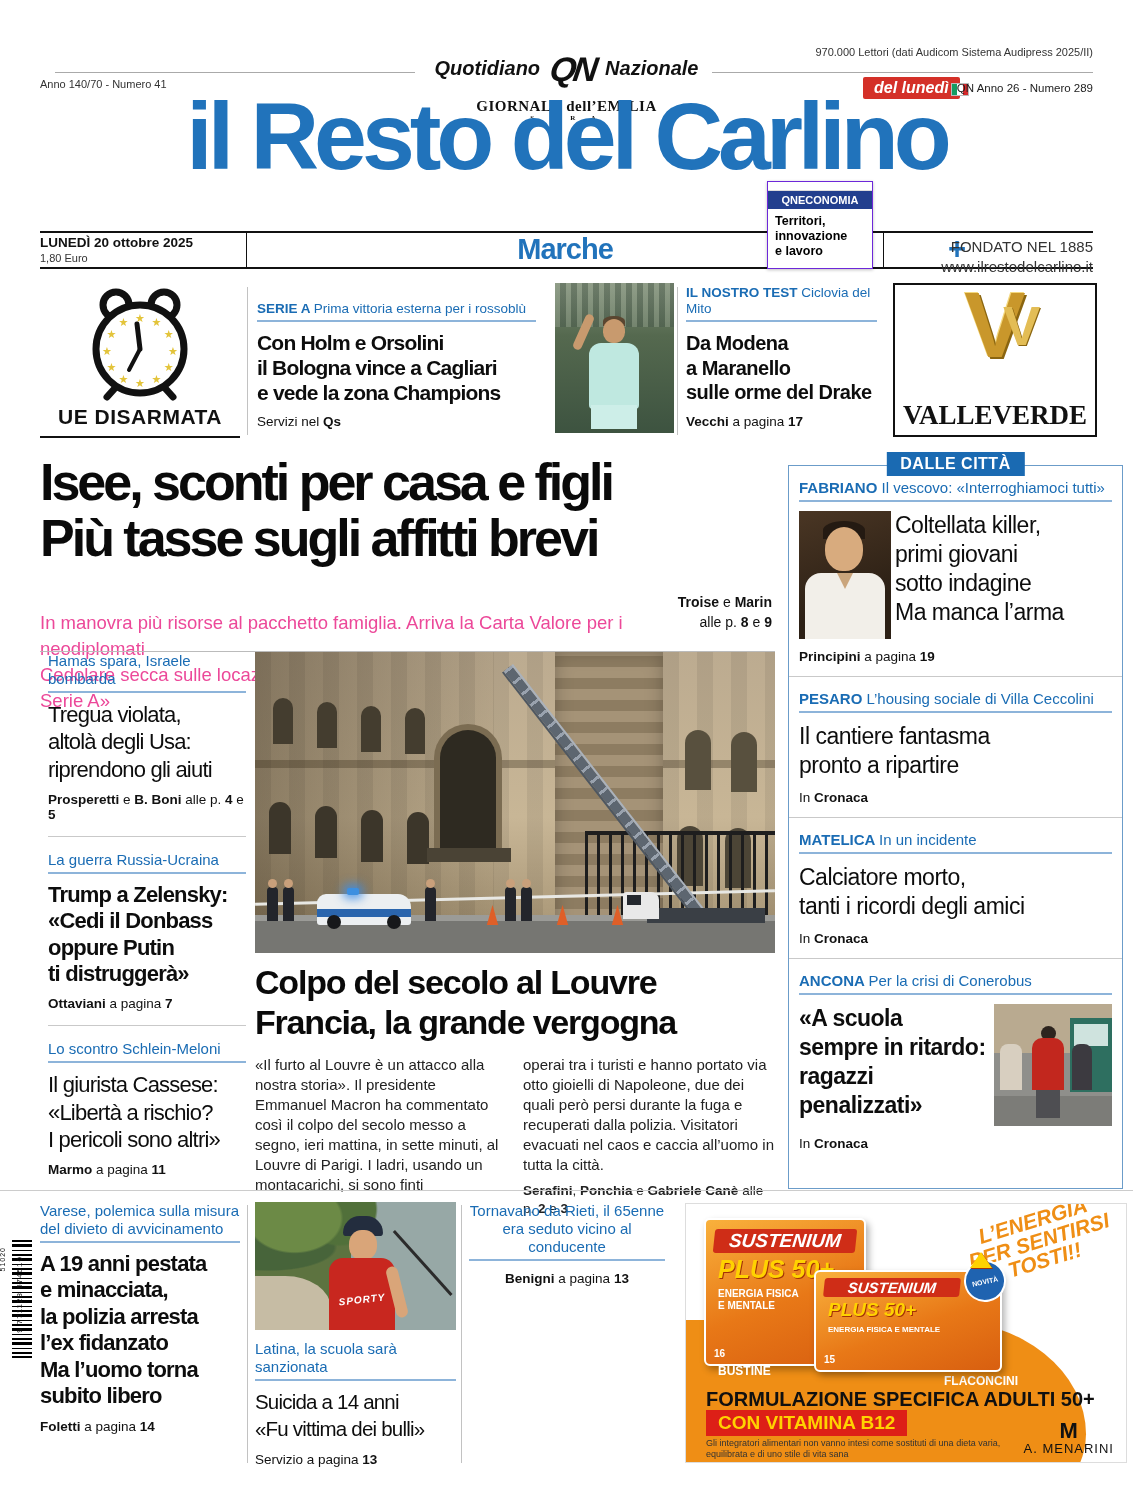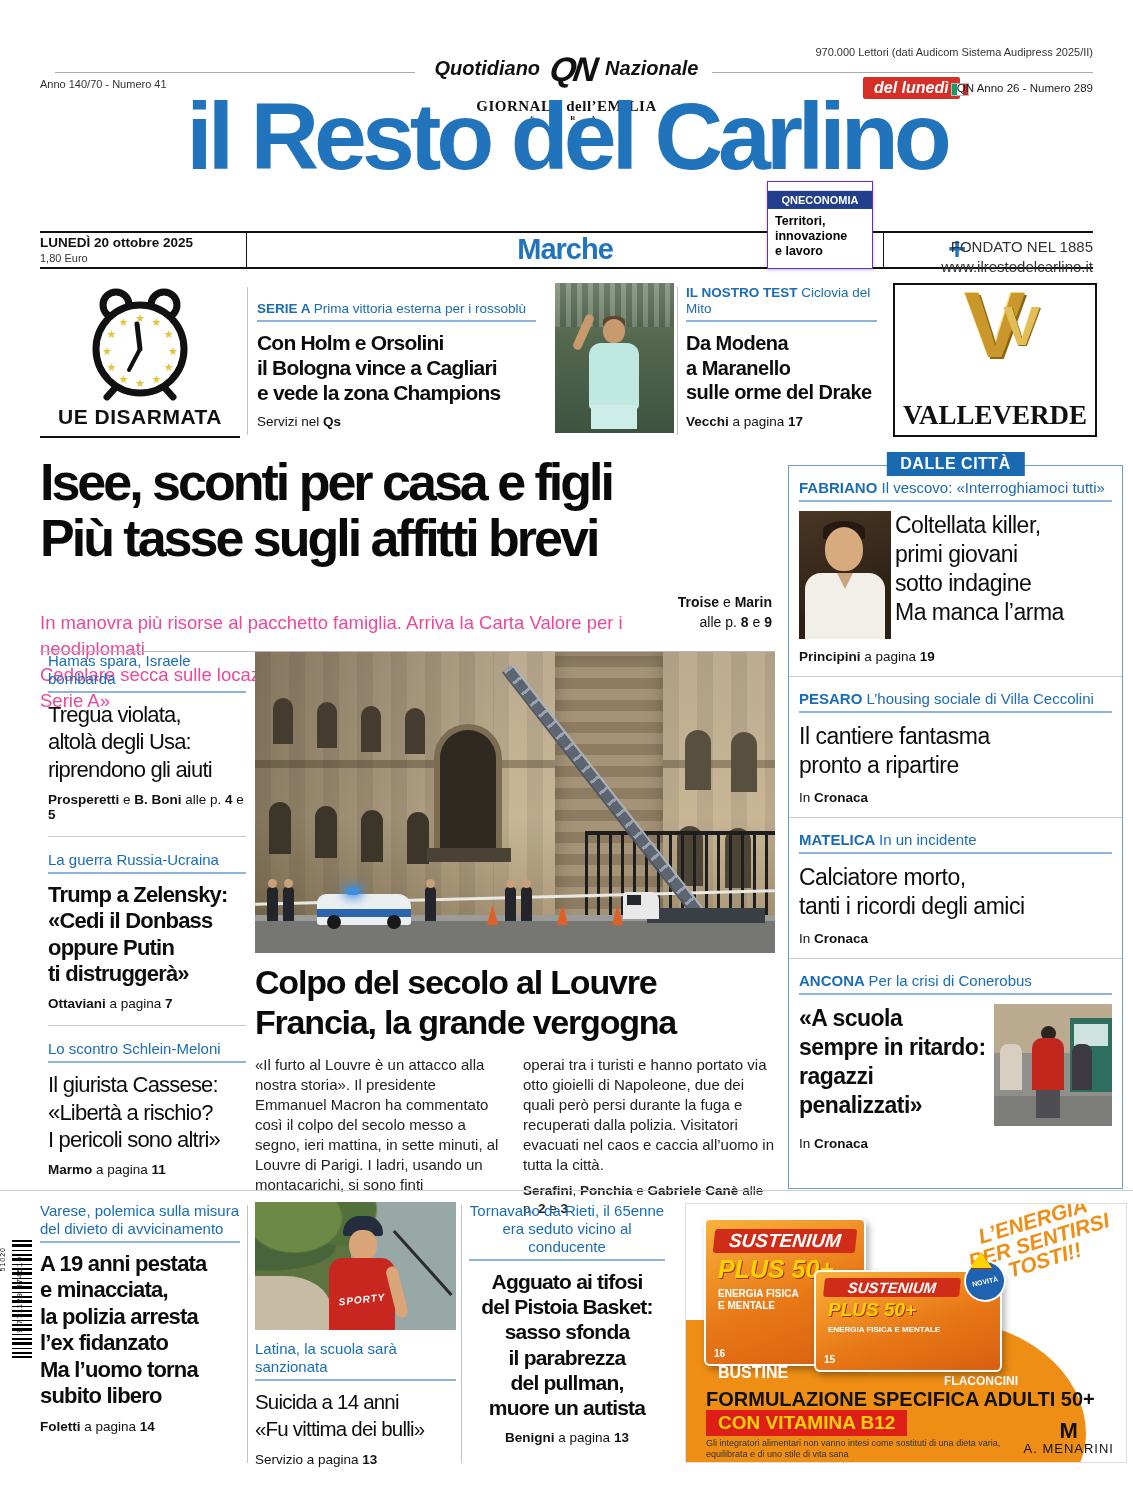--- a/index.html
+++ b/index.html
@@ -111,21 +111,21 @@
   .sb1 .sust-name{font-size:19px;}
   .sb2 .sust-name{font-size:15px;margin:6px 40px 2px 8px;}
   .sust-plus{display:block;margin-left:12px;color:#ffd200;font-weight:bold;font-style:italic;text-shadow:1px 1px 0 #a33207;}
   .sb1 .sust-plus{font-size:25px;}
   .sb2 .sust-plus{font-size:19px;}
   .sust-sub{display:block;margin:4px 0 0 12px;color:#fff;font-weight:bold;font-size:10px;line-height:1.15;}
   .sb2 .sust-sub{font-size:8px;}
   .sust-count{position:absolute;left:8px;bottom:5px;color:#fff;font-weight:bold;font-size:10px;}
   .novita{position:absolute;right:-6px;top:-12px;width:38px;height:38px;border-radius:50%;background:#1f63b0;color:#fff;font-weight:bold;font-size:7px;display:flex;align-items:center;justify-content:center;transform:rotate(-12deg);border:2px solid #fff;}
   .sust-arrow{position:absolute;right:8px;top:-20px;width:0;height:0;border-left:11px solid transparent;border-right:11px solid transparent;border-bottom:16px solid #ffd200;filter:drop-shadow(1px 1px 0 #a33207);}
-  .lbl-bustine{position:absolute;left:32px;top:160px;color:#fff;font-weight:bold;font-size:16px;}
+  .lbl-bustine{position:absolute;left:32px;top:160px;color:#fff;font-weight:bold;font-size:12px;}
   .lbl-flac{position:absolute;left:258px;top:170px;color:#fff;font-weight:bold;font-size:12px;}
   .ad-claim{position:absolute;left:20px;top:184px;font-weight:bold;font-size:20px;color:#101010;}
   .ad-red{position:absolute;left:20px;top:206px;background:#dd1f17;color:#ffd200;font-weight:bold;font-size:19px;padding:2px 12px;}
   .ad-disc{position:absolute;left:20px;top:234px;width:310px;font-size:9px;color:#333;line-height:1.25;}
   .ad-men{position:absolute;right:12px;bottom:6px;text-align:center;color:#111;}
   .ad-men .m{font-size:22px;font-weight:bold;line-height:.9;}
   .ad-men .nm{font-size:13px;letter-spacing:1px;}
   
   .scene{position:relative;width:100%;height:100%;overflow:hidden;}
   
@@ -486,26 +486,20 @@
 «Fu vittima dei bulli»</div>
       <div class="byline bot-by"><span class="seg-r">Servizio a pagina </span><span class="seg-b">13</span></div>
     </div>
   </div>
 
   <div class="abs vdiv" style="left:461px;top:1205px;height:258px;"></div>
 
   <div class="abs rieti">
     <span class="kicker pre"><span class="seg-r">Tornavano da Rieti, il 65enne
 era seduto vicino al conducente</span></span>
-    <div class="headline pre">Agguato ai tifosi
-del Pistoia Basket:
-sasso sfonda
-il parabrezza
-del pullman,
-muore un autista</div>
     <div class="byline bot-by"><span class="seg-b">Benigni</span><span class="seg-r"> a pagina </span><span class="seg-b">13</span></div>
   </div>
 
   <div class="abs ad">
     <div class="ad-blob"></div>
     <div class="ad-tag pre">L’ENERGIA
 PER SENTIRSI
 TOSTI!!</div>
 
     <div class="sust-box sb1">

